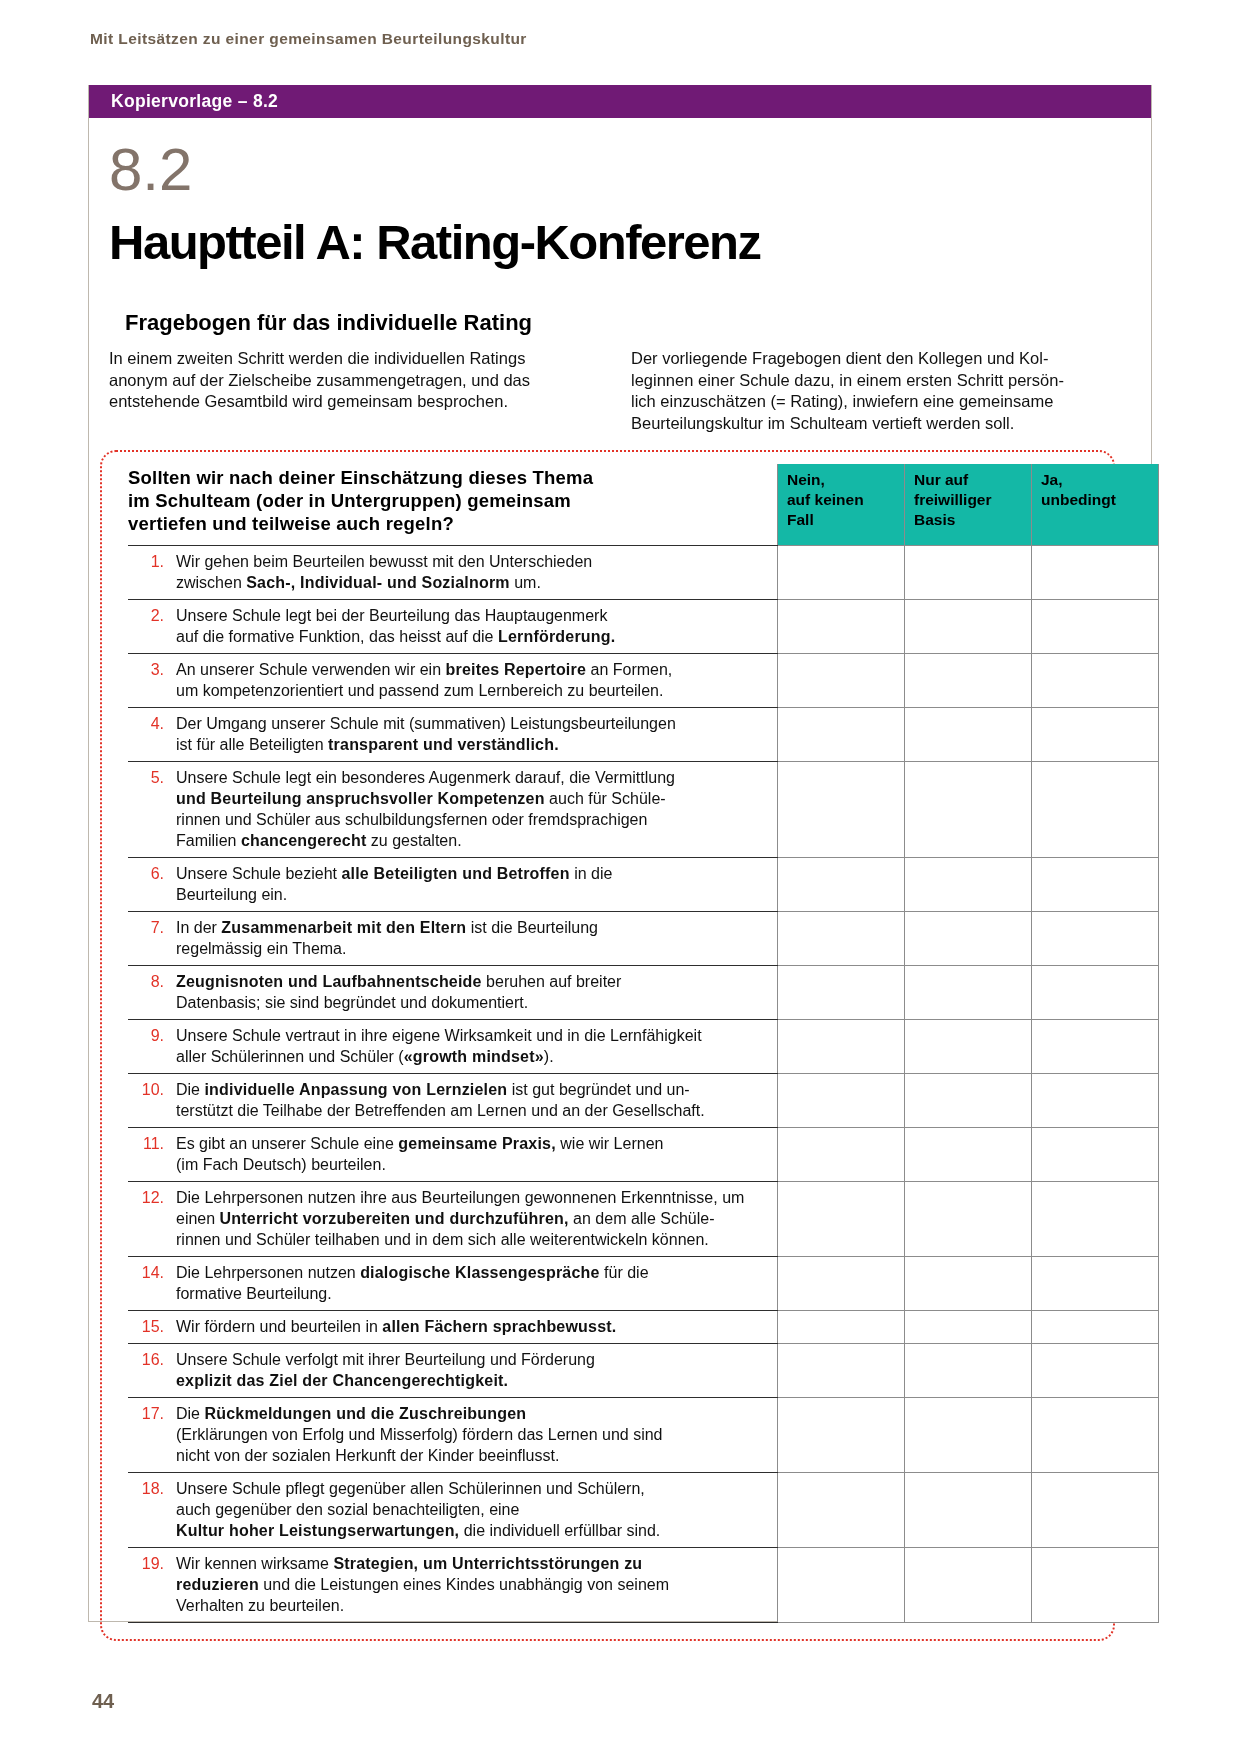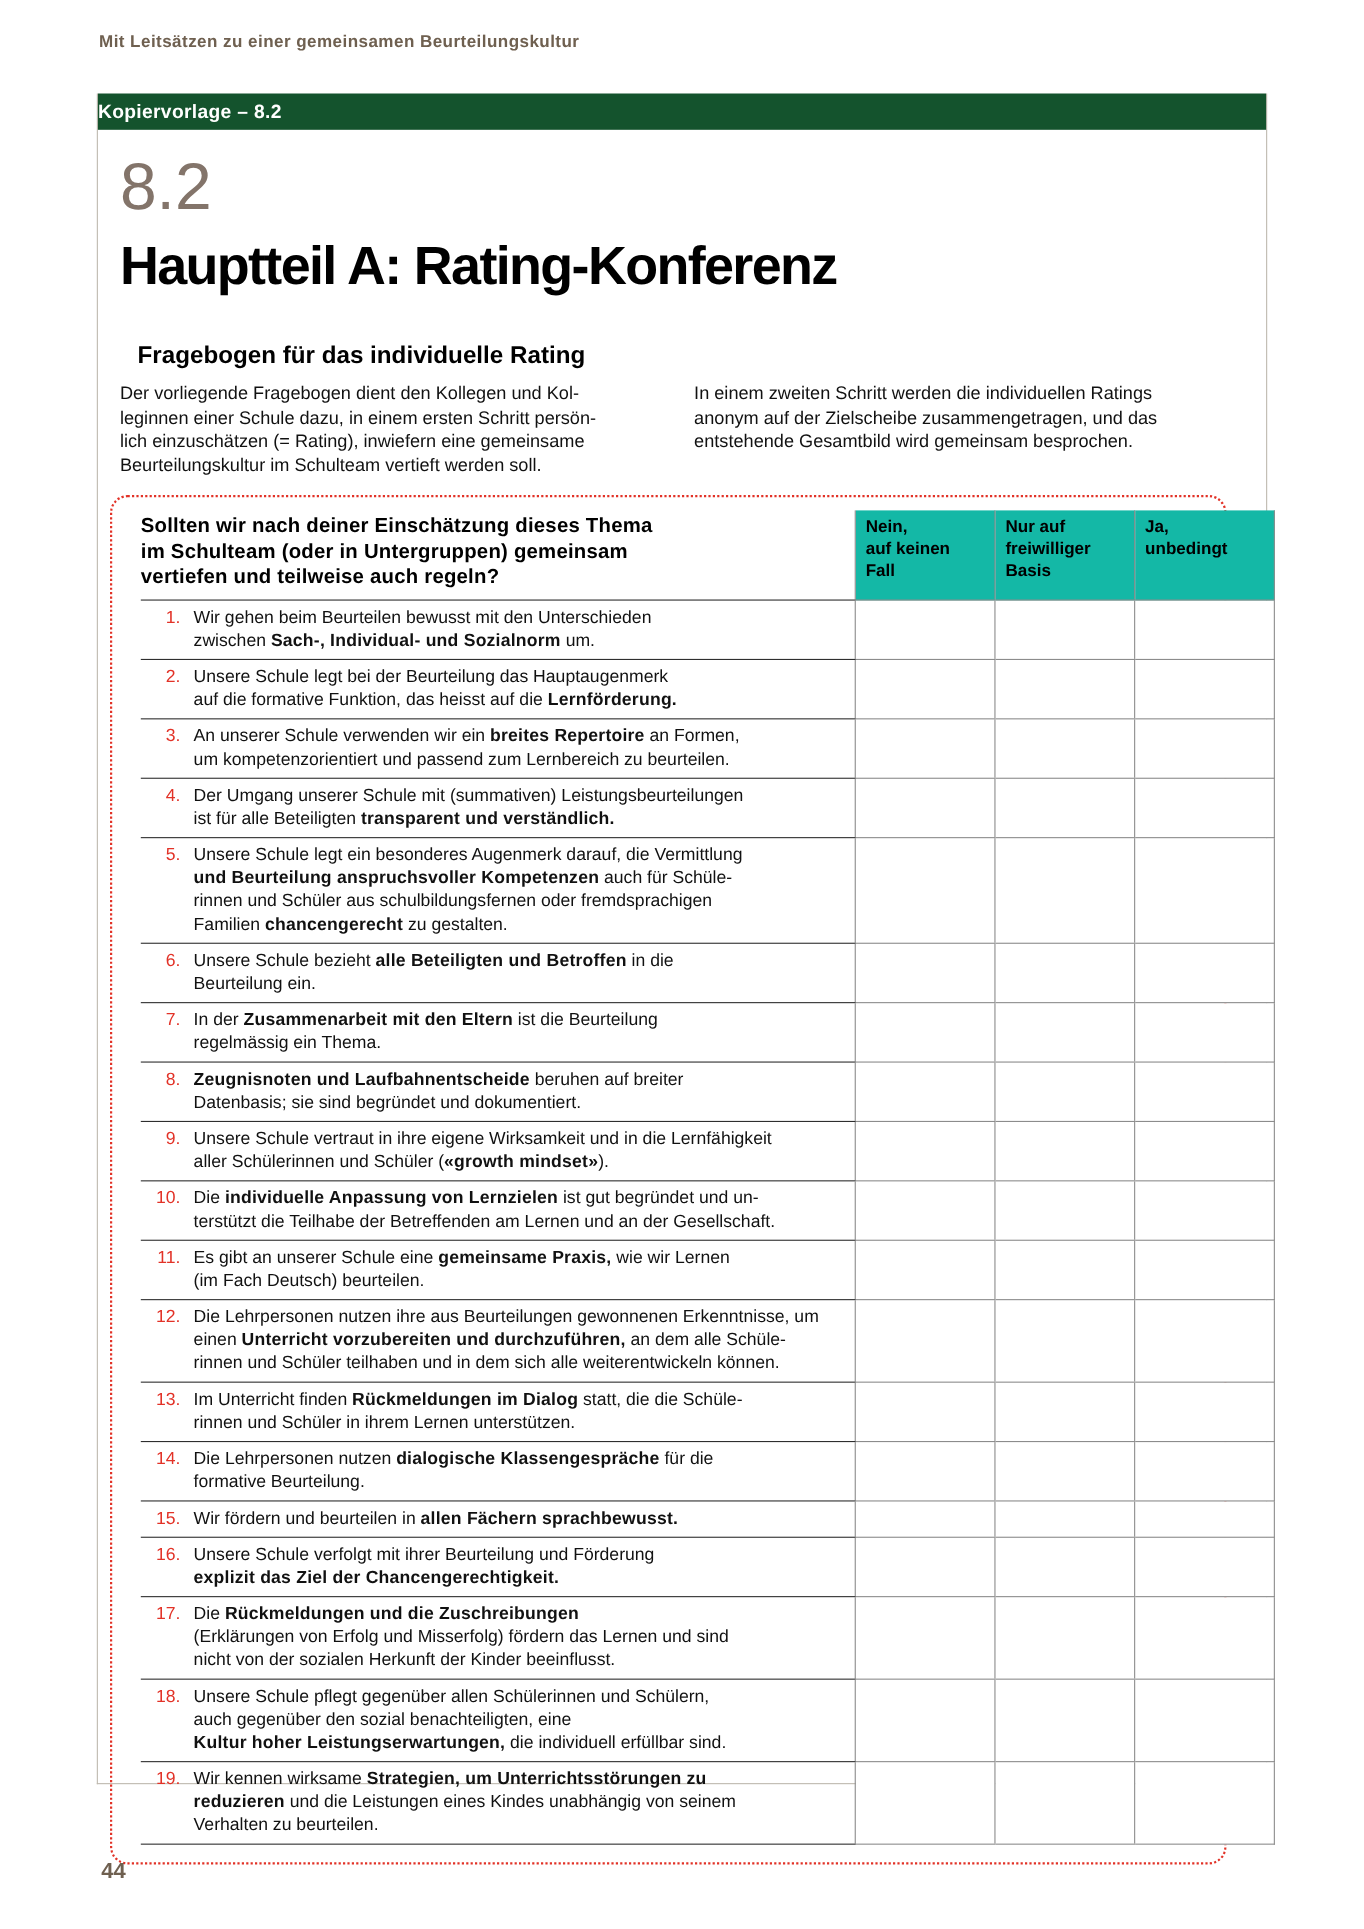--- a/index.html
+++ b/index.html
@@ -10,22 +10,22 @@
   .running-header{
     position:absolute;left:90px;top:30px;
     font-size:15.5px;font-weight:700;letter-spacing:.4px;color:#6f6050;
   }
   .content-box{
     position:absolute;left:88px;top:85px;width:1064px;height:1537px;
     border-left:1px solid #beb8ae;border-right:1px solid #beb8ae;border-bottom:1px solid #beb8ae;
     background:#fff;box-sizing:border-box;
   }
   .banner{
-    height:33px;background:#14532d;color:#fff;
-    font-size:17.5px;font-weight:700;line-height:33px;padding-left:0;letter-spacing:.3px;
+    height:33px;background:#701a75;color:#fff;
+    font-size:17.5px;font-weight:700;line-height:33px;padding-left:22px;letter-spacing:.3px;
   }
   .inner{padding:0 20px;}
   .chapter-number{
     margin:22px 0 17px 0;font-size:60px;font-weight:400;color:#83746a;line-height:1;
   }
   .page-title{
     margin:10px 0 0 0;font-size:49px;font-weight:900;letter-spacing:-1.5px;color:#000;line-height:1.05;
   }
   .section-heading{
     margin:42px 0 0 16px;font-size:22px;font-weight:700;color:#000;
@@ -76,27 +76,27 @@
 
 <div class="running-header">Mit Leitsätzen zu einer gemeinsamen Beurteilungskultur</div>
 
 <div class="content-box">
   <div class="banner">Kopiervorlage – 8.2</div>
   <div class="inner">
     <div class="chapter-number">8.2</div>
     <h1 class="page-title">Hauptteil A: Rating-Konferenz</h1>
     <h2 class="section-heading">Fragebogen für das individuelle Rating</h2>
     <div class="intro">
+      <p>In einem zweiten Schritt werden die individuellen Ratings
+anonym auf der Zielscheibe zusammengetragen, und das
+entstehende Gesamtbild wird gemeinsam besprochen.</p>
       <p>Der vorliegende Fragebogen dient den Kollegen und Kol-
 leginnen einer Schule dazu, in einem ersten Schritt persön-
 lich einzuschätzen (= Rating), inwiefern eine gemeinsame
 Beurteilungskultur im Schulteam vertieft werden soll.</p>
-      <p>In einem zweiten Schritt werden die individuellen Ratings
-anonym auf der Zielscheibe zusammengetragen, und das
-entstehende Gesamtbild wird gemeinsam besprochen.</p>
     </div>
 
     <div class="dotted-box">
       <table class="rating">
         <thead>
           <tr>
             <th class="qh">Sollten wir nach deiner Einschätzung dieses Thema
 im Schulteam (oder in Untergruppen) gemeinsam
 vertiefen und teilweise auch regeln?</th>
             <th class="ch">Nein,
@@ -253,32 +253,20 @@
 rinnen und Schüler teilhaben und in dem sich alle weiterentwickeln können.</span></span>
                 </div>
               </td>
               <td class="cell"></td>
               <td class="cell"></td>
               <td class="cell"></td>
             </tr>
             <tr>
               <td class="q">
                 <div class="qwrap">
-                  <span class="num">13.</span>
-                  <span class="txt"><span>Im Unterricht finden </span><b>Rückmeldungen im Dialog</b><span> statt, die die Schüle-
-rinnen und Schüler in ihrem Lernen unterstützen.</span></span>
-                </div>
-              </td>
-              <td class="cell"></td>
-              <td class="cell"></td>
-              <td class="cell"></td>
-            </tr>
-            <tr>
-              <td class="q">
-                <div class="qwrap">
                   <span class="num">14.</span>
                   <span class="txt"><span>Die Lehrpersonen nutzen </span><b>dialogische Klassengespräche</b><span> für die
 formative Beurteilung.</span></span>
                 </div>
               </td>
               <td class="cell"></td>
               <td class="cell"></td>
               <td class="cell"></td>
             </tr>
             <tr>

